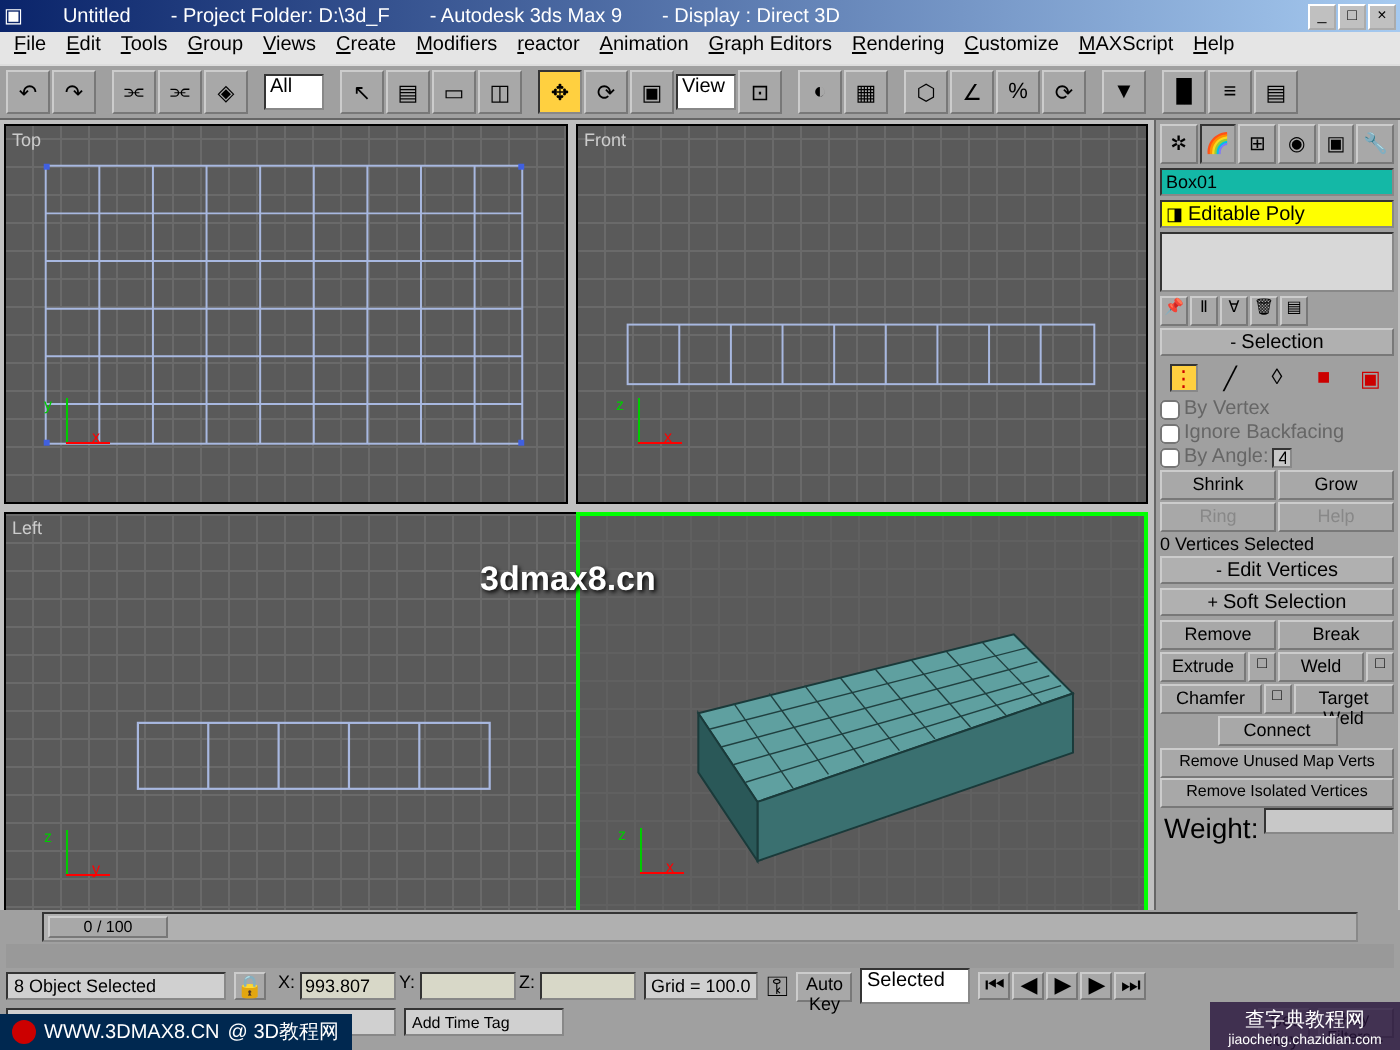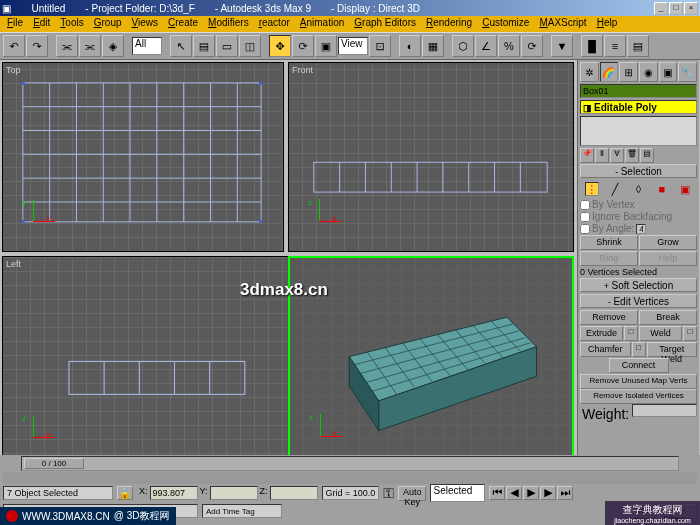--- a/index.html
+++ b/index.html
@@ -3,21 +3,21 @@
 <meta charset="utf-8">
 <style>
 * { margin: 0; padding: 0; box-sizing: border-box; font-family: "MS Sans Serif", Arial, sans-serif; font-size: 10px; }
 body { width: 700px; height: 525px; background: #c0c0c0; overflow: hidden; position: relative; }
 
 .title-bar { height: 16px; background: linear-gradient(to right, #0a246a, #a6caf0); display: flex; align-items: center; padding: 0 2px; color: white; }
 .title-bar span { margin-right: 20px; font-size: 10px; }
 .win-btns { margin-left: auto; display: flex; gap: 1px; }
 .win-btn { width: 14px; height: 13px; background: #c0c0c0; border: 1px outset #fff; font-size: 8px; text-align: center; line-height: 10px; color: black; }
 
-.menu-bar { height: 16px; background: #eab308; display: flex; padding: 0 2px; }
+.menu-bar { height: 16px; background: #e5e5e5; display: flex; padding: 0 2px; }
 .menu-bar span { padding: 1px 5px; color: black; text-decoration: underline; text-decoration-color: transparent; cursor: default; }
 .menu-bar span::first-letter { text-decoration: underline; }
 
 .toolbar { height: 28px; background: #a0a0a0; border-top: 1px solid #ddd; border-bottom: 1px solid #666; display: flex; align-items: center; padding: 0 3px; gap: 1px; }
 .tbtn { width: 22px; height: 22px; background: #a8a8a8; border: 1px outset #ccc; display: flex; align-items: center; justify-content: center; font-size: 11px; }
 .tbtn.active { background: #ffd040; border: 1px inset #888; }
 .tsep { width: 6px; }
 .tsel { height: 18px; background: white; border: 1px inset #888; padding: 0 2px; font-size: 10px; min-width: 30px; }
 
 .main-area { position: relative; height: 410px; display: flex; }
@@ -34,22 +34,22 @@
 .axis .y { position: absolute; width: 1px; height: 22px; background: #0c0; bottom: 50%; left: 50%; }
 .axis .xl { position: absolute; color: red; left: 28px; top: 8px; font-size: 8px; }
 .axis .yl { position: absolute; color: #0c0; left: 4px; top: -8px; font-size: 8px; }
 
 .watermark { position: absolute; left: 240px; top: 220px; color: white; font-size: 17px; font-weight: bold; z-index: 50; text-shadow: 1px 1px 2px #000; }
 
 .command-panel { width: 122px; background: #a0a0a0; border-left: 1px solid #666; padding: 2px; overflow: hidden; }
 .cp-tabs { display: flex; height: 20px; gap: 1px; margin-bottom: 2px; }
 .cp-tab { flex: 1; background: #a8a8a8; border: 1px outset #ccc; display: flex; align-items: center; justify-content: center; }
 .cp-tab.active { background: #a8a8a8; border: 1px inset #888; }
-.cp-field { width: 100%; background: #4d7c0f; border: 1px inset #888; padding: 1px 2px; margin-bottom: 2px; height: 14px; font-size: 9px; }
-.cp-field.yellow { background: #ffff00; font-weight: bold; }
+.cp-field { width: 100%; background: #14b8a6; border: 1px inset #888; padding: 1px 2px; margin-bottom: 2px; height: 14px; font-size: 9px; }
+.cp-field.yellow { background: #ffff00; }
 .cp-dropdown { width: 100%; background: #d8d8d8; border: 1px inset #888; padding: 1px 2px; margin-bottom: 2px; height: 14px; display: flex; justify-content: space-between; font-size: 9px; }
 .cp-rollout { width: 100%; background: #b0b0b0; border: 1px outset #ccc; padding: 1px 3px; margin-bottom: 2px; font-size: 9px; height: 14px; text-align: center; }
 .cp-row { display: flex; gap: 1px; margin-bottom: 1px; }
 .cp-btn { flex: 1; background: #a8a8a8; border: 1px outset #ccc; padding: 1px 2px; font-size: 9px; height: 15px; text-align: center; }
 .cp-sq { width: 14px; height: 15px; background: #a8a8a8; border: 1px outset #ccc; font-size: 8px; text-align: center; }
 .cp-check { display: flex; align-items: center; gap: 2px; font-size: 9px; color: #666; margin: 1px 0; }
 .cp-check input { width: 10px; height: 10px; }
 .cp-spin { width: 30px; background: #c8c8c8; border: 1px inset #888; height: 13px; font-size: 9px; padding: 0 2px; }
 .cp-label { font-size: 9px; text-align: left; margin: 1px 0; }
 .subobj { display: flex; justify-content: space-around; padding: 2px 0; }
@@ -300,22 +300,22 @@
     <div class="cp-row">
         <div class="cp-btn">Shrink</div>
         <div class="cp-btn">Grow</div>
       </div>
     <div class="cp-row">
         <div class="cp-btn" style="color:#888">Ring</div>
         <div class="cp-btn" style="color:#888">Help</div>
       </div>
     <div class="cp-label">0 Vertices Selected</div>
 
+    <div class="cp-rollout">- <span>Edit Vertices</span></div>
     <div class="cp-rollout">+ <span>Soft Selection</span></div>
-    <div class="cp-rollout">- <span>Edit Vertices</span></div>
     <div class="cp-row">
         <div class="cp-btn">Remove</div>
         <div class="cp-btn">Break</div>
       </div>
     <div class="cp-row">
         <div class="cp-btn">Extrude</div>
         <div class="cp-sq">□</div>
         <div class="cp-btn">Weld</div>
         <div class="cp-sq">□</div>
       </div>
@@ -335,21 +335,21 @@
       </div>
   </div>
 </div>
 
 <div class="bottom-area">
   <div class="timeline">
     <div class="time-slider">0 / 100</div>
   </div>
   <div class="time-ticks"></div>
   <div class="status-row">
-    <div class="status-field" style="width:110px">7 Object Selected</div>
+    <div class="status-field" style="width:110px">8 Object Selected</div>
     <div class="tbtn" style="width:16px;height:14px">🔒</div>
     <div class="coord-group">
       <span class="coord-lbl">X:</span>
         <input class="coord-val" value="993.807" style="">
       <span class="coord-lbl">Y:</span>
         <input class="coord-val" value="" style="">
       <span class="coord-lbl">Z:</span>
         <input class="coord-val" value="" style="">
     </div>
     <div class="status-field">Grid = 100.0</div>

